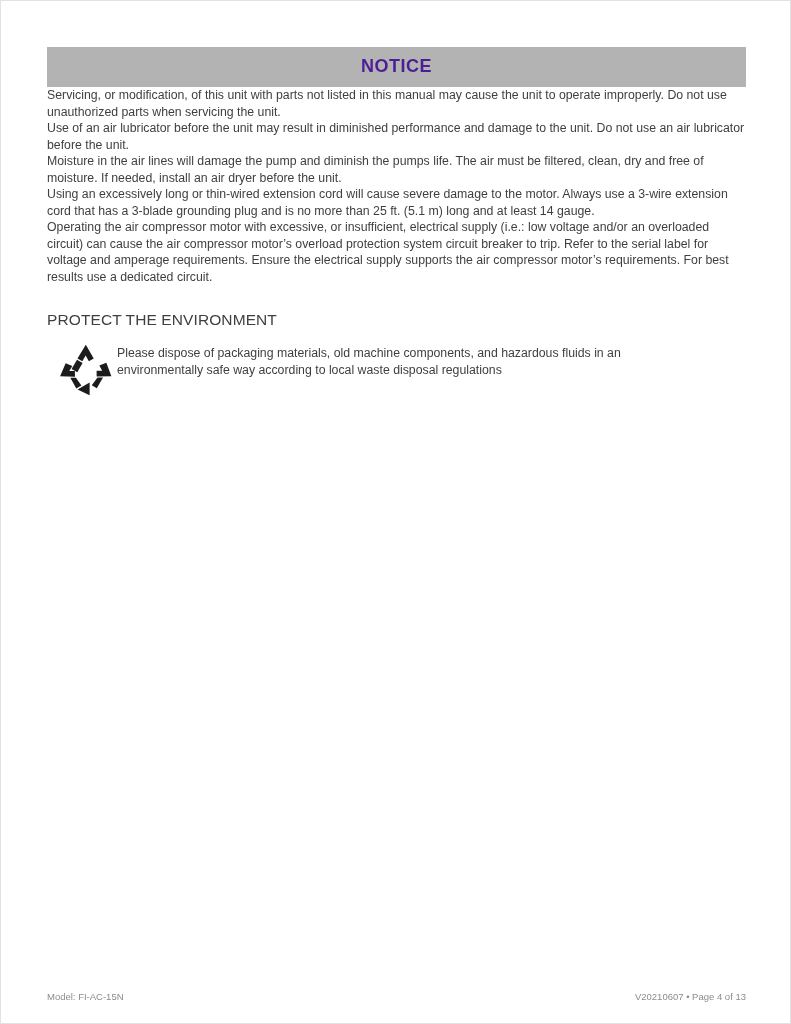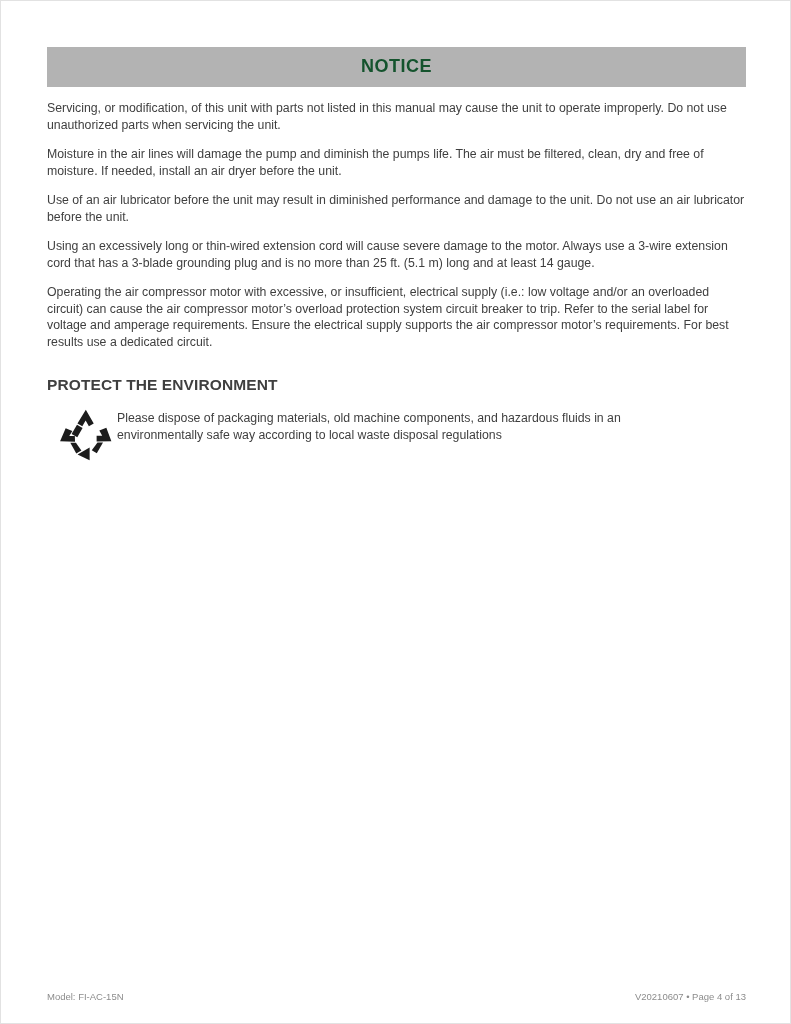--- a/index.html
+++ b/index.html
@@ -26,44 +26,42 @@
     box-sizing: border-box;
   }
   .content {
     position: absolute;
     left: 46px;
     top: 46px;
     width: 699px;
   }
   .notice-banner {
     background: #b3b3b3;
-    color: #14532d;
+    color: #4c1d95;
     text-align: center;
     font-size: 18px;
     font-weight: bold;
     letter-spacing: 0.5px;
     padding: 9px 0 10px 0;
     box-sizing: border-box;
   }
   .para {
     font-size: 12.3px;
     line-height: 16.5px;
     color: #3f3f3f;
-    margin-top: 13px;
     text-align: left;
   }
   .para:first-of-type {
     margin-top: 14px;
   }
   .section-heading {
     font-size: 15.5px;
     color: #3f3f3f;
     margin-top: 26px;
     letter-spacing: 0.1px;
-    font-weight: bold;
   }
   .env-block {
     margin-top: 12px;
     display: flex;
     align-items: flex-start;
   }
   .recycle-icon {
     width: 58px;
     min-width: 58px;
     height: 54px;
@@ -96,22 +94,22 @@
 </head>
 <body>
 
 <div class="page">
 
   <div class="content">
 
     <div class="notice-banner">NOTICE</div>
 
     <div class="para">Servicing, or modification, of this unit with parts not listed in this manual may cause the unit to operate improperly. Do not use unauthorized parts when servicing the unit.</div>
+    <div class="para">Use of an air lubricator before the unit may result in diminished performance and damage to the unit. Do not use an air lubricator before the unit.</div>
     <div class="para">Moisture in the air lines will damage the pump and diminish the pumps life. The air must be filtered, clean, dry and free of moisture. If needed, install an air dryer before the unit.</div>
-    <div class="para">Use of an air lubricator before the unit may result in diminished performance and damage to the unit. Do not use an air lubricator before the unit.</div>
     <div class="para">Using an excessively long or thin-wired extension cord will cause severe damage to the motor. Always use a 3-wire extension cord that has a 3-blade grounding plug and is no more than 25 ft. (5.1 m) long and at least 14 gauge.</div>
     <div class="para">Operating the air compressor motor with excessive, or insufficient, electrical supply (i.e.: low voltage and/or an overloaded circuit) can cause the air compressor motor’s overload protection system circuit breaker to trip. Refer to the serial label for voltage and amperage requirements. Ensure the electrical supply supports the air compressor motor’s requirements. For best results use a dedicated circuit.</div>
 
     <div class="section-heading">PROTECT THE ENVIRONMENT</div>
 
     <div class="env-block">
       <span class="recycle-icon">
         <svg viewBox="0 0 64 60" width="58" height="54" aria-hidden="true">
           <g fill="#1c1c1c">
 

